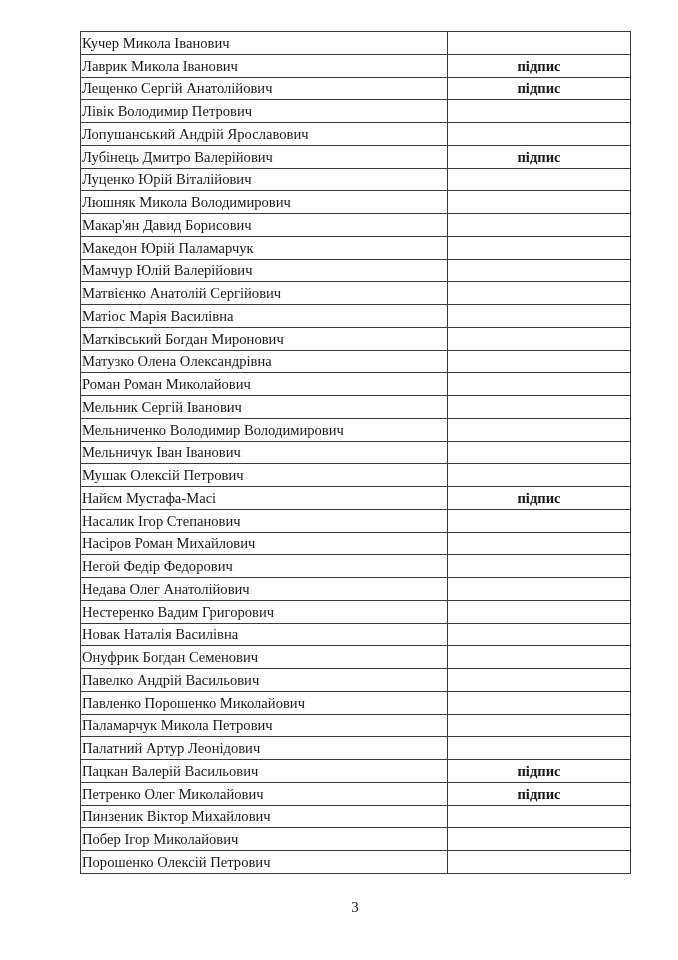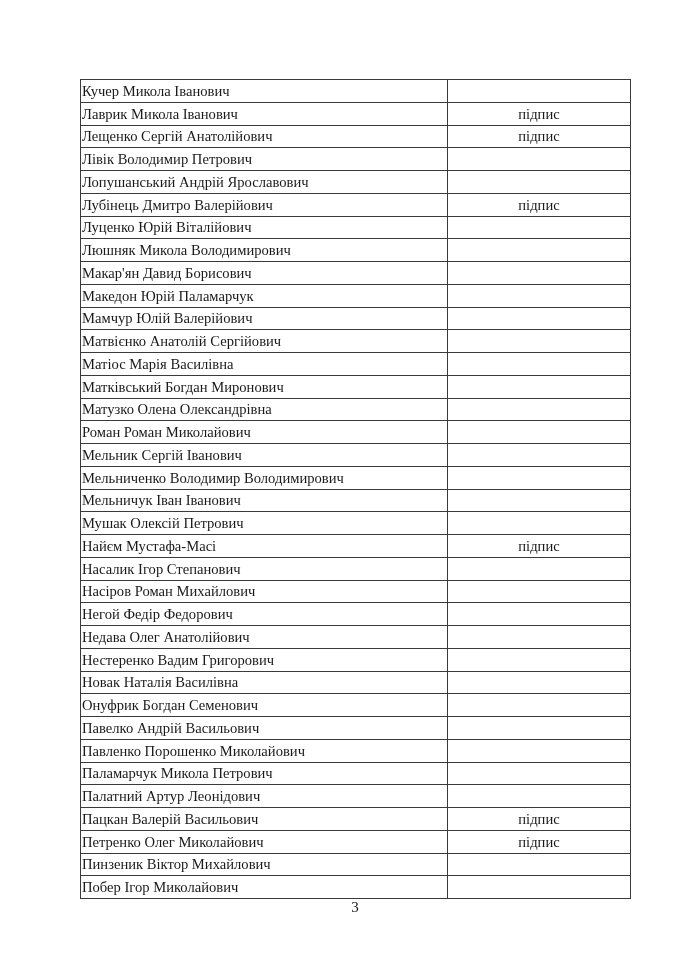--- a/index.html
+++ b/index.html
@@ -22,39 +22,38 @@
       height: 960px;
       background: #ffffff;
     }
     table.sign-table {
       position: absolute;
       left: 80px;
       top: 31px;
       width: 551px;
       border-collapse: collapse;
       table-layout: fixed;
-      margin-top: 48px;
     }
     table.sign-table td {
       border: 1px solid #3a3a3a;
       height: 21.76px;
       padding: 0;
       font-size: 14.6px;
       line-height: 21px;
       vertical-align: bottom;
       white-space: nowrap;
       overflow: hidden;
     }
     table.sign-table td.name-cell {
       width: 365px;
       padding-left: 1px;
     }
     table.sign-table td.sign-cell {
       text-align: center;
-      font-weight: normal;
+      font-weight: bold;
       font-size: 14.6px;
     }
     .page-number {
       position: absolute;
       left: 0;
       width: 710px;
       top: 899px;
       text-align: center;
       font-size: 15px;
     }
@@ -202,16 +201,20 @@
           <td class="sign-cell">підпис</td>
         </tr>
         <tr>
           <td class="name-cell">Пинзеник Віктор Михайлович</td>
           <td class="sign-cell"></td>
         </tr>
         <tr>
           <td class="name-cell">Побер Ігор Миколайович</td>
           <td class="sign-cell"></td>
         </tr>
+        <tr>
+          <td class="name-cell">Порошенко Олексій Петрович</td>
+          <td class="sign-cell"></td>
+        </tr>
       </tbody>
   </table>
   <div class="page-number">3</div>
 </div>
 
 </body></html>

